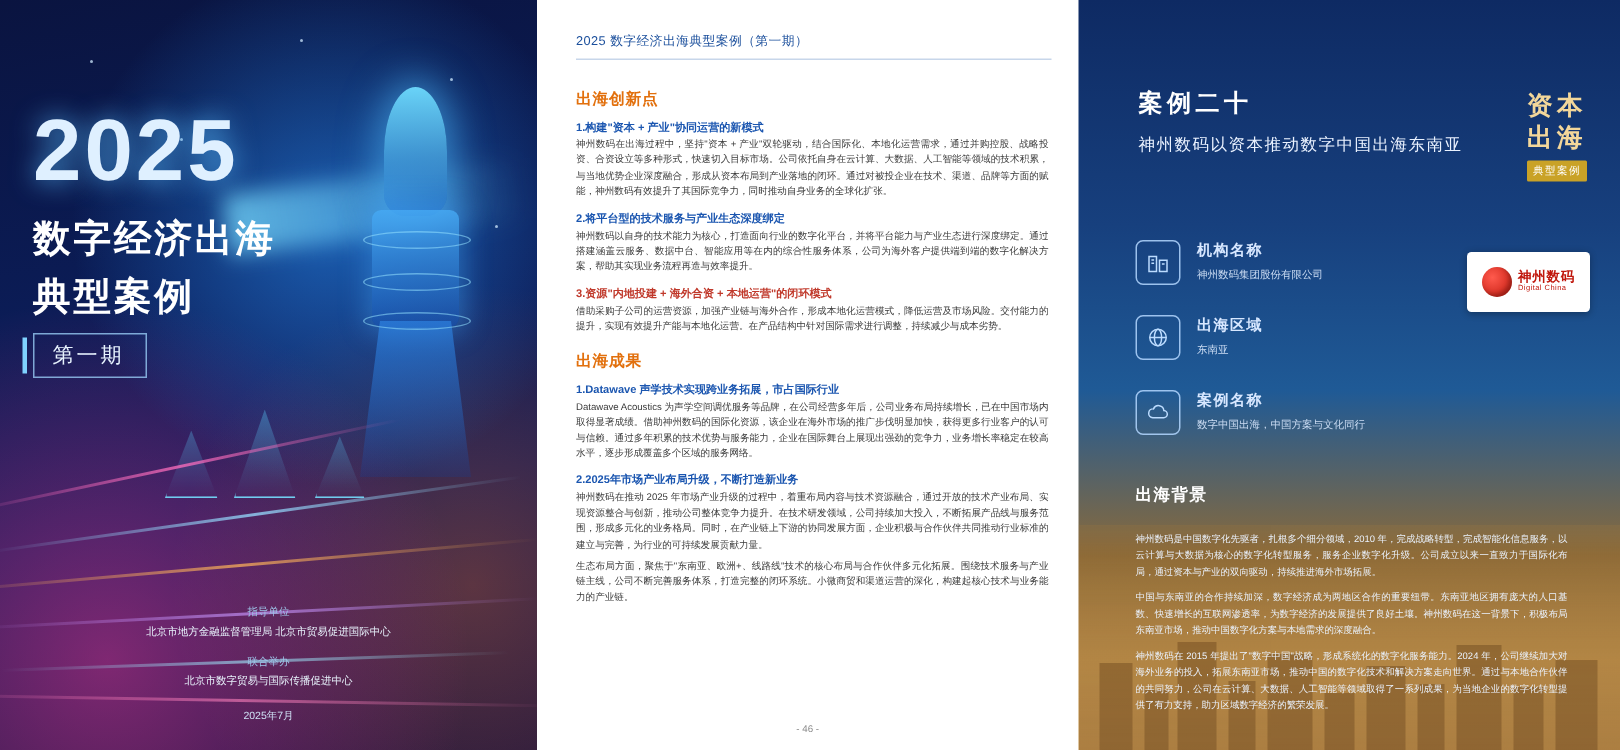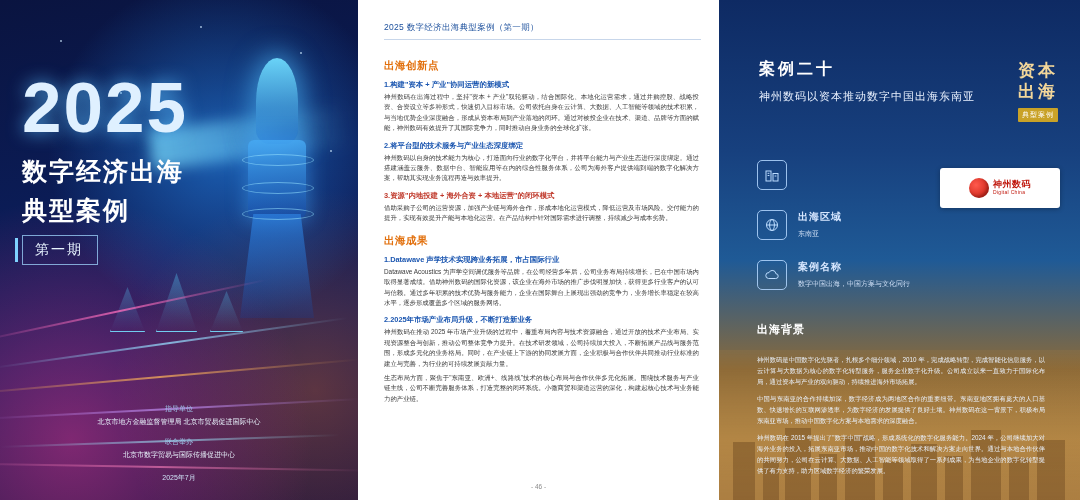--- a/index.html
+++ b/index.html
@@ -63,21 +63,21 @@
   .s3{left:102px;width:32px;height:40px;clip-path:polygon(0 100%,100% 100%,50% 0);
       background:linear-gradient(180deg,rgba(90,210,255,.28),rgba(90,210,255,0));}
   .streaks{position:absolute;left:-20px;bottom:0;width:420px;height:220px;overflow:hidden;}
   .streak{
     position:absolute;height:2px;border-radius:2px;filter:blur(.4px);opacity:.85;
   }
   .cover-title{
     position:absolute;left:22px;top:72px;width:250px;color:#fff;z-index:5;
   }
   .year{
-    font-size:71px;font-weight:bold;letter-spacing:2px;line-height:1;
+    font-size:58px;font-weight:bold;letter-spacing:2px;line-height:1;
     color:#dff0ff;text-shadow:0 0 18px rgba(90,190,255,.8);
   }
   .ctitle{font-size:25px;font-weight:bold;margin-top:12px;letter-spacing:2px;}
   .ctitle2{font-size:25px;font-weight:bold;margin-top:6px;letter-spacing:2px;}
   .issue{
     margin-top:8px;display:inline-block;padding:5px 14px 5px 12px;
     border:1px solid rgba(160,215,255,.75);font-size:14px;letter-spacing:2px;
     color:#e8f4ff;position:relative;
   }
   .issue:before{
@@ -138,21 +138,21 @@
     position:absolute;right:22px;top:60px;text-align:left;
   }
   .r-badge .bg-line{
     font-size:17px;font-weight:bold;color:#f3d79a;letter-spacing:3px;line-height:1.25;
   }
   .r-badge .stamp{
     display:inline-block;margin-top:4px;padding:2px 4px;background:#c9a227;color:#fff;
     font-size:7px;letter-spacing:1px;border-radius:1px;
   }
   .r-logo{
-    position:absolute;right:20px;top:168px;width:120px;height:40px;background:#fff;
+    position:absolute;right:20px;top:168px;width:82px;height:40px;background:#fff;
     border-radius:3px;display:flex;align-items:center;justify-content:center;
     box-shadow:0 1px 5px rgba(0,0,0,.3);
   }
   .r-logo .mark{
     width:20px;height:20px;border-radius:50%;
     background:radial-gradient(circle at 35% 35%,#ff5a4d,#c0170c);margin-right:4px;
     box-shadow:inset -2px -2px 3px rgba(0,0,0,.25);
   }
   .r-logo .txt{line-height:1.1;}
   .r-logo .cn{font-size:9px;font-weight:bold;color:#c0170c;letter-spacing:.5px;}
@@ -304,20 +304,24 @@
       <div class="info-row">
         <div class="info-ico">
           <svg width="16" height="16" viewBox="0 0 16 16" fill="none" stroke="#bcdcff" stroke-width="1">
             <rect x="2" y="4" width="5" height="10"></rect>
             <rect x="9" y="6.5" width="5" height="7.5"></rect>
             <line x1="3.6" y1="6.3" x2="5.4" y2="6.3"></line>
             <line x1="3.6" y1="8.5" x2="5.4" y2="8.5"></line>
             <line x1="10.6" y1="9" x2="12.4" y2="9"></line>
           </svg>
         </div>
+        <div>
+          <div class="info-lbl">机构名称</div>
+          <div class="info-val">神州数码集团股份有限公司</div>
+        </div>
       </div>
 
       <div class="info-row">
         <div class="info-ico">
           <svg width="16" height="16" viewBox="0 0 16 16" fill="none" stroke="#bcdcff" stroke-width="1">
             <circle cx="8" cy="8" r="5.5"></circle>
             <ellipse cx="8" cy="8" rx="2.4" ry="5.5"></ellipse>
             <line x1="2.5" y1="8" x2="13.5" y2="8"></line>
           </svg>
         </div>

